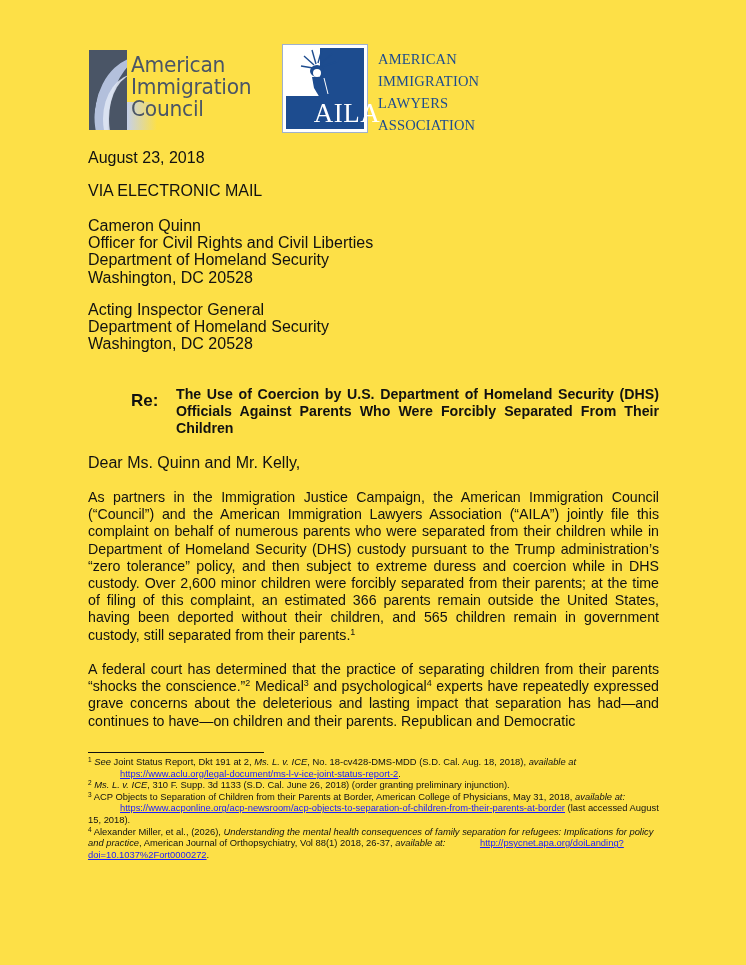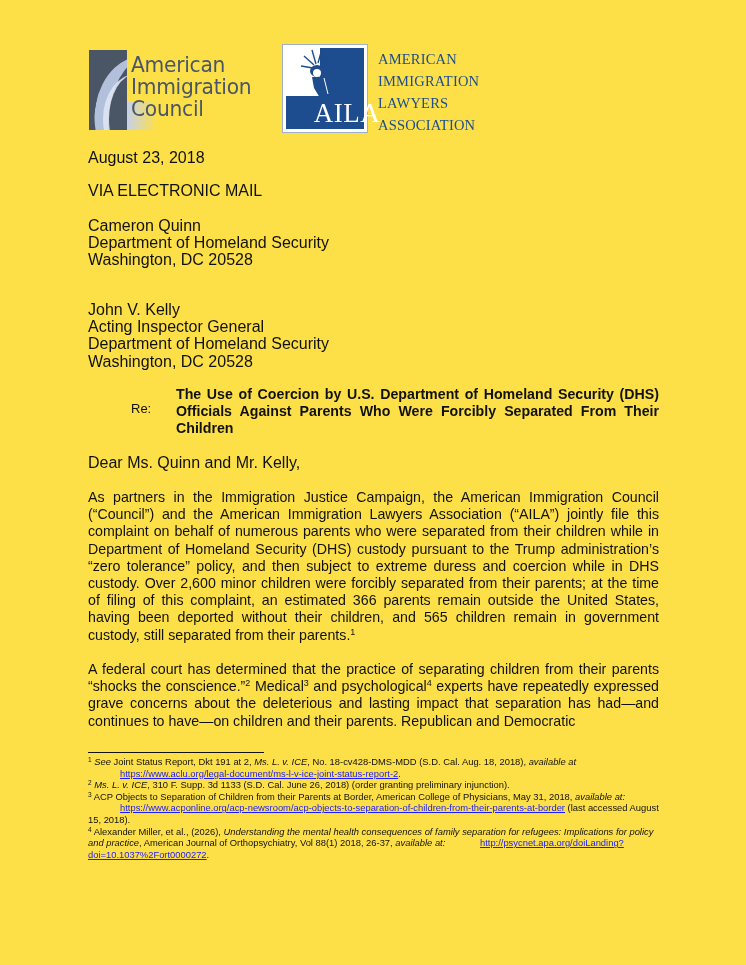--- a/index.html
+++ b/index.html
@@ -28,21 +28,21 @@
                   font-family: "Liberation Serif", serif; font-size: 27px; line-height: 30px; color: #ffffff; letter-spacing: 0.5px; }
   .aila-name { position: absolute; left: 378px; top: 48px; font-family: "Liberation Serif", serif;
                font-size: 14.5px; line-height: 22px; color: #1d4c8f; letter-spacing: 0.2px; }
 
   
   .txt { position: absolute; left: 88px; font-size: 16px; line-height: 17.2px; color: #111; }
   .date { top: 149px; }
   .via { top: 182px; }
   .addr1 { top: 217px; }
   .addr2 { top: 301px; }
-  .re-label { position: absolute; left: 131px; top: 400px; font-size: 13px; line-height: 17.2px; }
+  .re-label { position: absolute; left: 131px; top: 392px; font-size: 17px; line-height: 17.2px; font-weight: bold; }
   .re-body { position: absolute; left: 176px; top: 386px; width: 483px; font-size: 14.2px; line-height: 17.2px;
              font-weight: bold; text-align: justify; text-align-last: left; }
   .salutation { top: 454px; }
   .para { position: absolute; left: 88px; width: 571px; font-size: 14.2px; line-height: 17.2px; text-align: justify; }
   .para1 { top: 489px; }
   .para2 { top: 661px; }
   sup { font-size: 9px; line-height: 0; vertical-align: 5px; }
 
   .fn-rule { position: absolute; left: 88px; top: 752px; width: 176px; height: 1px; background: #111; }
   .footnotes { position: absolute; left: 88px; top: 756px; width: 575px; font-size: 9.4px; line-height: 11.6px; color: #111; }
@@ -94,25 +94,25 @@
     <div>IMMIGRATION</div>
     <div>LAWYERS</div>
     <div>ASSOCIATION</div>
   </div>
 
   <div class="txt date">August 23, 2018</div>
   <div class="txt via">VIA ELECTRONIC MAIL</div>
 
   <div class="txt addr1">
     <div>Cameron Quinn</div>
+    <div>Officer for Civil Rights and Civil Liberties</div>
     <div>Department of Homeland Security</div>
     <div>Washington, DC 20528</div>
   </div>
   <div class="txt addr2">
-    <div>John V. Kelly</div>
     <div>Acting Inspector General</div>
     <div>Department of Homeland Security</div>
     <div>Washington, DC 20528</div>
   </div>
 
   <div class="re-label">Re:</div>
   <div class="re-body">The Use of Coercion by U.S. Department of Homeland Security (DHS) Officials Against Parents Who Were Forcibly Separated From Their Children</div>
 
   <div class="txt salutation">Dear Ms. Quinn and Mr. Kelly,</div>
 

